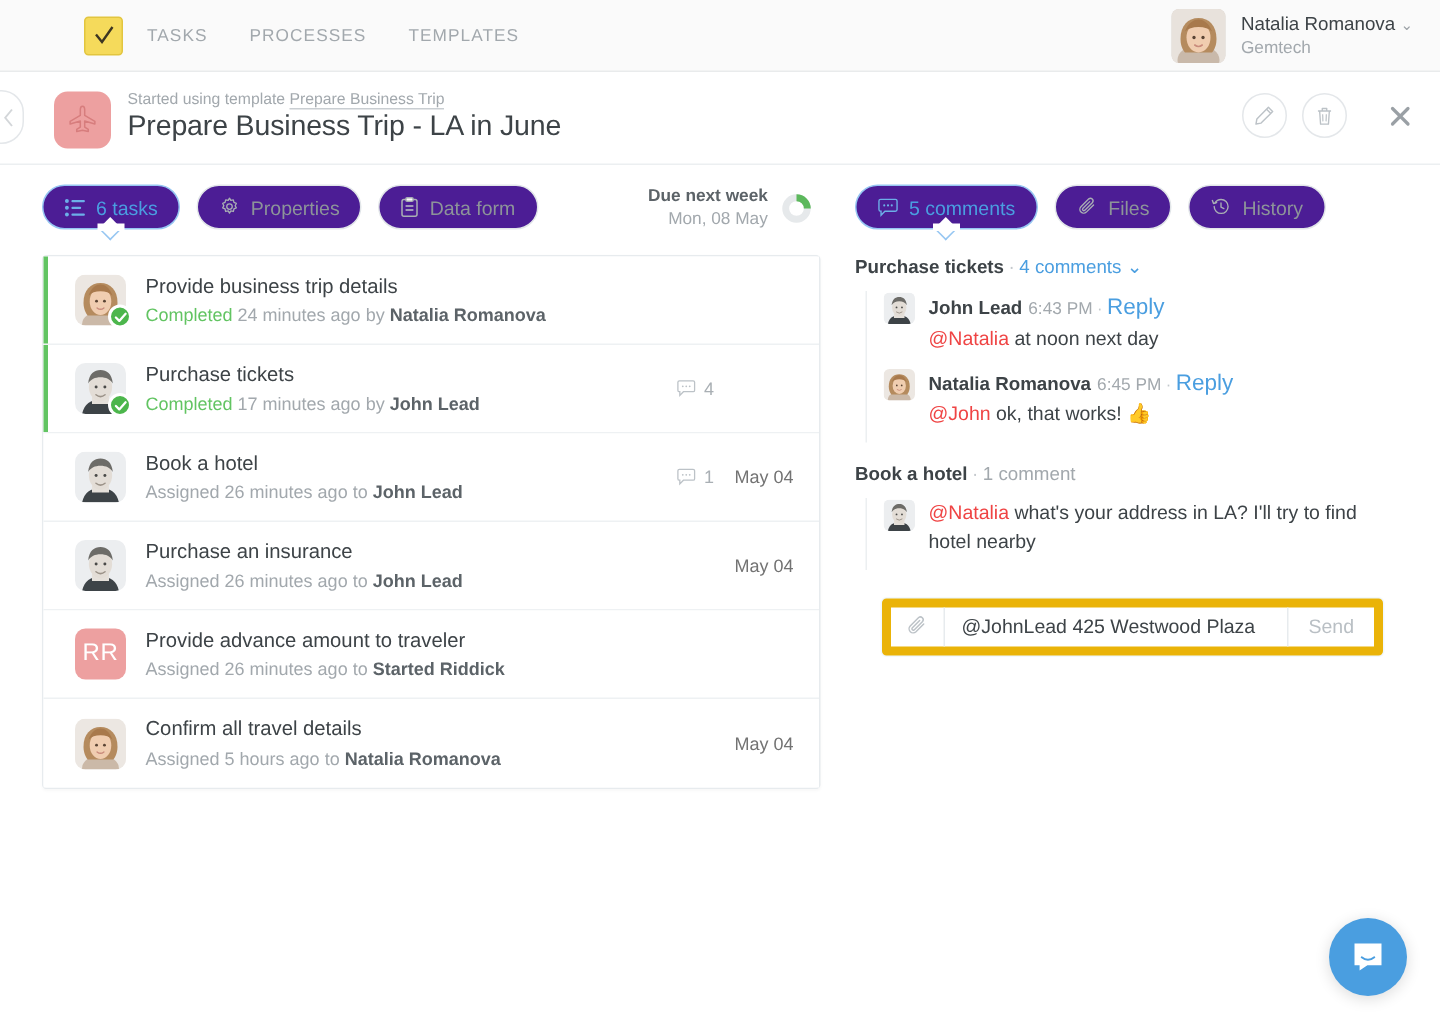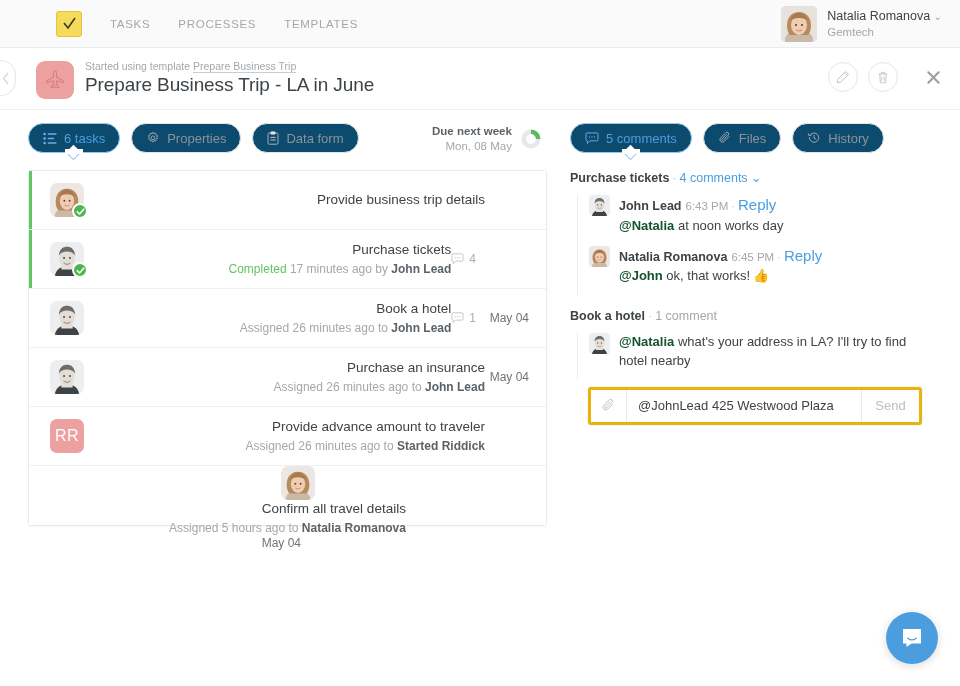--- a/index.html
+++ b/index.html
@@ -18,21 +18,21 @@
     background: #fafafa; border-bottom: 1px solid #e9ebec;
     display: flex; align-items: center;
   }
   .logo {
     width: 26px; height: 26px; margin-left: 56px;
     background: #f5da5b; border-radius: 3px;
     display: flex; align-items: center; justify-content: center;
     border: 1px solid #e2c53f;
   }
   .logo svg { display: block; }
-  .navitems { display: flex; align-items: center; margin-left: 28px; gap: 28px; }
+  .navitems { display: flex; align-items: center; margin-left: 16px; gap: 28px; }
   .navitem {
     font-size: 11.5px; letter-spacing: .7px; color: #a2a8ad;
     text-transform: uppercase; cursor: pointer; font-weight: 400;
   }
   .userbox {
     position: absolute; right: 18px; top: 6px;
     display: flex; align-items: center; gap: 10px; cursor: pointer;
   }
   .user-av {
     width: 36px; height: 36px; border-radius: 5px; overflow: hidden;
@@ -70,21 +70,21 @@
     width: 30px; height: 30px; border-radius: 50%; border: 1px solid #e4e7ea;
     display: flex; align-items: center; justify-content: center; cursor: pointer; background: #fff;
   }
   .close-x {
     margin-left: 14px; cursor: pointer; display: flex; align-items: center; justify-content: center;
     width: 22px; height: 22px;
   }
 
   
   .pill {
-    height: 30px; border: 1px solid #e2e6e9; border-radius: 16px; background: #0c4a6e;
+    height: 30px; border: 1px solid #e2e6e9; border-radius: 16px; background: #4c1d95;
     display: inline-flex; align-items: center; gap: 7px; padding: 0 14px;
     font-size: 13px; color: #8d9499; cursor: pointer; position: relative; text-align: right;
   }
   .pill.active { border-color: #96c6f2; color: #4a9ee0; }
   .pill.active:after {
     content: ""; position: absolute; left: 50%; bottom: -6px; margin-left: -6px;
     width: 10px; height: 10px; background: #fff;
     border-right: 1px solid #96c6f2; border-bottom: 1px solid #96c6f2;
     transform: rotate(45deg);
   }
@@ -106,41 +106,41 @@
   
   .tasklist {
     position: absolute; left: 28px; top: 170px; width: 519px;
     border: 1px solid #e7ebee; border-radius: 3px; background: #fff;
     box-shadow: 0 1px 2px rgba(0,0,0,.03);
   }
   .task {
     position: relative; height: 59px; display: flex; align-items: center;
     border-bottom: 1px solid #eef1f3; cursor: pointer; background: #fff;
   }
-  .task:last-child { border-bottom: none; flex-direction: column; }
+  .task:last-child { border-bottom: none; }
   .task .accent {
     position: absolute; left: 0; top: 0; bottom: 0; width: 3px; background: transparent;
   }
   .task.done .accent { background: #62c462; }
   .task-av {
     width: 34px; height: 34px; border-radius: 7px; margin-left: 21px;
     position: relative; overflow: visible; flex: none;
   }
   .task-av .img { width: 34px; height: 34px; border-radius: 7px; overflow: hidden; display:block; }
   .task-av .check {
     position: absolute; right: -4px; bottom: -2px; width: 16px; height: 16px;
     border-radius: 50%; background: #4cb64c; border: 2px solid #fff;
     display: flex; align-items: center; justify-content: center;
   }
   .initials {
     width: 34px; height: 34px; border-radius: 7px; background: #eda0a0; color: #fff;
     display: flex; align-items: center; justify-content: center;
     font-size: 16px; letter-spacing: .4px;
   }
-  .task-body { flex: 1; line-height: 1.35; text-align: right; }
+  .task-body { margin-left: 13px; flex: 1; line-height: 1.35; }
   .task-name { font-size: 13.5px; color: #3d4347; }
   .task-meta { font-size: 12px; color: #a2a8ad; margin-top: 2px; }
   .task-meta .done-w { color: #62c462; }
   .task-meta .who { color: #5c6368; font-weight: bold; }
   .task-right { display: flex; align-items: center; gap: 9px; margin-right: 17px; }
   .cmt { display: inline-flex; align-items: center; gap: 5px; font-size: 12px; color: #a9afb4; }
   .date { font-size: 12px; color: #737373; min-width: 44px; text-align: right; }
 
   
   .comments { position: absolute; left: 570px; top: 170px; width: 360px; }
@@ -151,27 +151,27 @@
   .thread { border-left: 1px solid #eceff1; margin-left: 7px; padding-left: 0; }
   .comment { display: flex; gap: 9px; padding: 0 0 9px 11px; }
   .c-av { width: 21px; height: 21px; border-radius: 4px; overflow: hidden; flex: none; margin-top: 1px; }
   .c-body { flex: 1; line-height: 1.45; }
   .c-line1 { font-size: 12.5px; color: #3d4347; }
   .c-line1 .nm { font-weight: bold; }
   .c-line1 .tm { color: #a2a8ad; font-size: 11.5px; margin-left: 4px; }
   .c-line1 .sep { color: #c3c8cc; margin: 0 3px; font-size: 11px; }
   .c-line1 .reply { color: #4a9ee0; cursor: pointer; font-size: 15px; }
   .c-text { font-size: 13px; color: #3d4347; margin-top: 1px; }
-  .c-text .mention { color: #14532d; font-weight: bold; }
+  .c-text .mention { color: #ef4444; }
   .spacer-sm { height: 14px; }
 
   
   .composer {
-    margin-left: 18px; margin-top: 7px; width: 334px; height: 38px;
-    border: 3px solid #eab308; border-radius: 3px; display: flex; align-items: stretch;
+    margin-left: 18px; margin-top: 19px; width: 334px; height: 38px;
+    border: 6px solid #eab308; border-radius: 3px; display: flex; align-items: stretch;
     background: #fff; box-shadow: 0 0 0 1px rgba(143,194,236,.12);
   }
   .clip { width: 36px; display: flex; align-items: center; justify-content: center;
           border-right: 1px solid #e7ebee; cursor: pointer; }
   .composer input {
     flex: 1; border: none; outline: none; font-size: 13px; color: #3d4347;
     padding: 0 11px; font-family: "Liberation Sans", sans-serif; background: transparent;
   }
   .send {
     width: 58px; display: flex; align-items: center; justify-content: center;
@@ -351,20 +351,21 @@
             </svg>
           </div>
           <div class="check">
             <svg width="9" height="9" viewBox="0 0 10 10">
               <polyline points="1.4,5.2 3.9,7.7 8.6,2.4" fill="none" stroke="#fff" stroke-width="1.7" stroke-linecap="round" stroke-linejoin="round"></polyline>
             </svg>
           </div>
         </div>
         <div class="task-body">
           <div class="task-name">Provide business trip details</div>
+          <div class="task-meta"><span class="done-w">Completed</span><span> 24 minutes ago by </span><span class="who">Natalia Romanova</span></div>
         </div>
         <div class="task-right">
           <span class="date"></span>
         </div>
       </div>
       <div class="task done">
         <span class="accent"></span>
         <div class="task-av">
           <div class="img">
             <svg class="ava" viewBox="0 0 36 36">
@@ -508,21 +509,21 @@
               <path d="M12 24h12v5H12z" fill="#e5e0da"></path>
               <ellipse cx="18" cy="17" rx="8.2" ry="10" fill="#e3ddd6"></ellipse>
               <path d="M9.3 14.5C10 7.5 13.6 5 18 5s8 2.5 8.7 9.5c-1.8-3-4.8-4.4-8.7-4.4s-6.9 1.4-8.7 4.4z" fill="#6d6c68"></path>
               <circle cx="14.9" cy="17" r="1.05" fill="#4a4a48"></circle>
               <circle cx="21.1" cy="17" r="1.05" fill="#4a4a48"></circle>
               <path d="M14.8 22.4q3.2 2.6 6.4 0" stroke="#9b9288" stroke-width="1.1" fill="none" stroke-linecap="round"></path>
             </svg>
           </div>
           <div class="c-body">
             <div class="c-line1"><span class="nm">John Lead</span><span class="tm">6:43 PM</span><span class="sep">·</span><span class="reply">Reply</span></div>
-            <div class="c-text"><span class="mention">@Natalia</span><span> at noon works day</span></div>
+            <div class="c-text"><span class="mention">@Natalia</span><span> at noon next day</span></div>
           </div>
         </div>
         <div class="comment">
           <div class="c-av">
             <svg class="ava" viewBox="0 0 36 36">
               <rect width="36" height="36" fill="#ece7e2"></rect>
               <ellipse cx="18" cy="35" rx="13" ry="9" fill="#cbb9a8"></ellipse>
               <path d="M6 20c0-9 5-14 12-14s12 5 12 14c0 6-3 9-3 9H9s-3-3-3-9z" fill="#b58b5e"></path>
               <ellipse cx="18" cy="19" rx="7.6" ry="9.6" fill="#f0cdb0"></ellipse>
               <path d="M9.5 15c2-6 5.5-8 8.5-8s6.5 2 8.5 8c-2-2.2-5-3.2-8.5-3.2s-6.5 1-8.5 3.2z" fill="#a8794c"></path>

